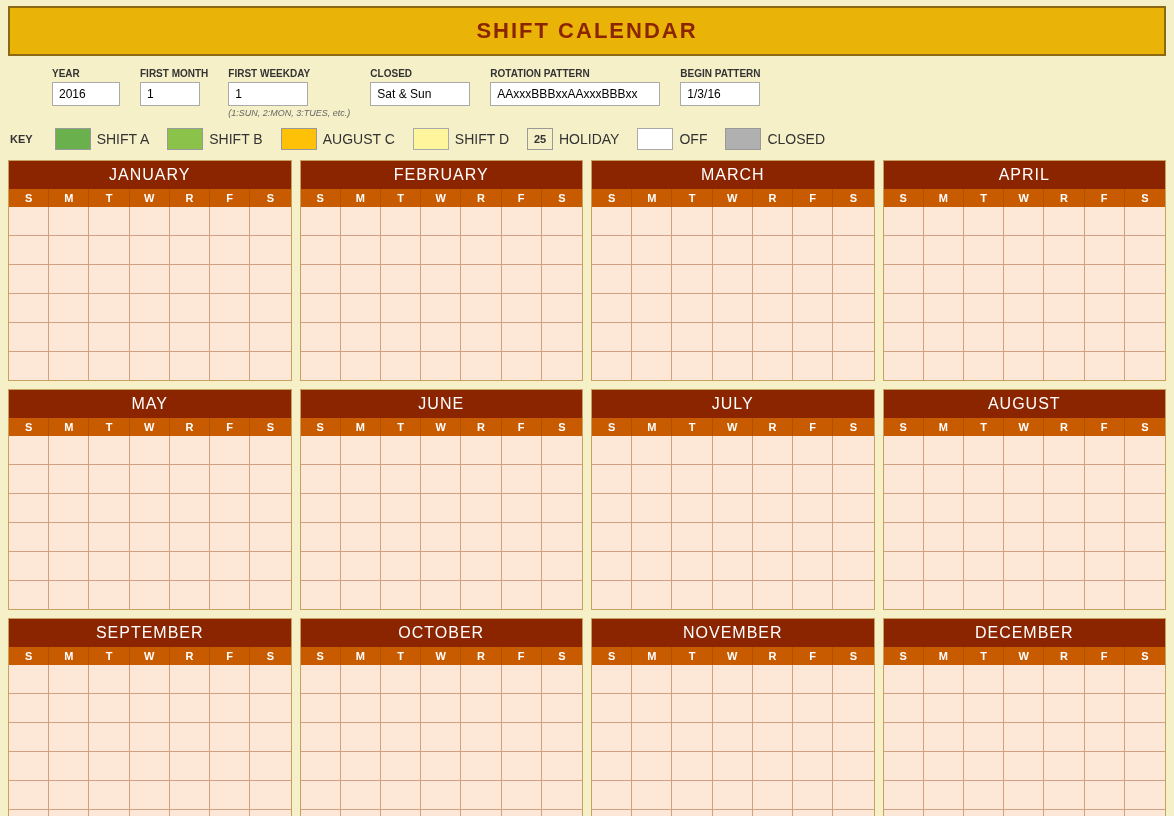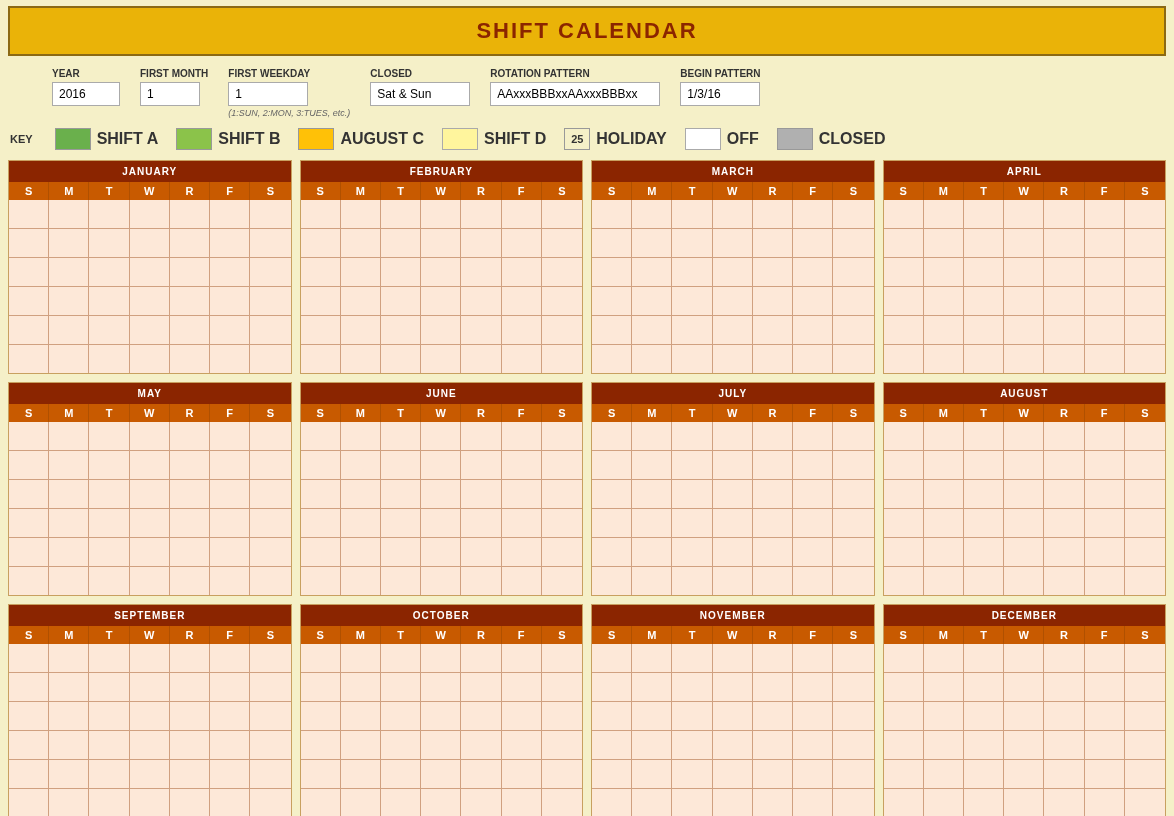--- a/index.html
+++ b/index.html
@@ -90,22 +90,22 @@
       align-items: center;
       gap: 6px;
     }
     .key-swatch {
       width: 36px;
       height: 22px;
       border: 1px solid #999;
       display: inline-block;
     }
     .key-text {
-      font-size: 16px;
-      font-weight: bold;
+      font-size: 14px;
+      font-weight: normal;
       color: #333;
     }
     .key-holiday-box {
       width: 26px;
       height: 22px;
       background: #f5f0c8;
       border: 1px solid #999;
       display: flex;
       align-items: center;
       justify-content: center;
@@ -128,22 +128,22 @@
     .month-calendar {
       flex: 1;
       border: 1px solid #c8a060;
       background: #f5f0c8;
       overflow: hidden;
     }
     .month-header {
       background: #8b2500;
       color: white;
       text-align: center;
-      font-size: 10px;
-      font-weight: bold;
+      font-size: 16px;
+      font-weight: normal;
       padding: 5px 0;
       letter-spacing: 1px;
     }
     .day-headers {
       display: grid;
       grid-template-columns: repeat(7, 1fr);
       background: #c85a00;
     }
     .day-header {
       text-align: center;

